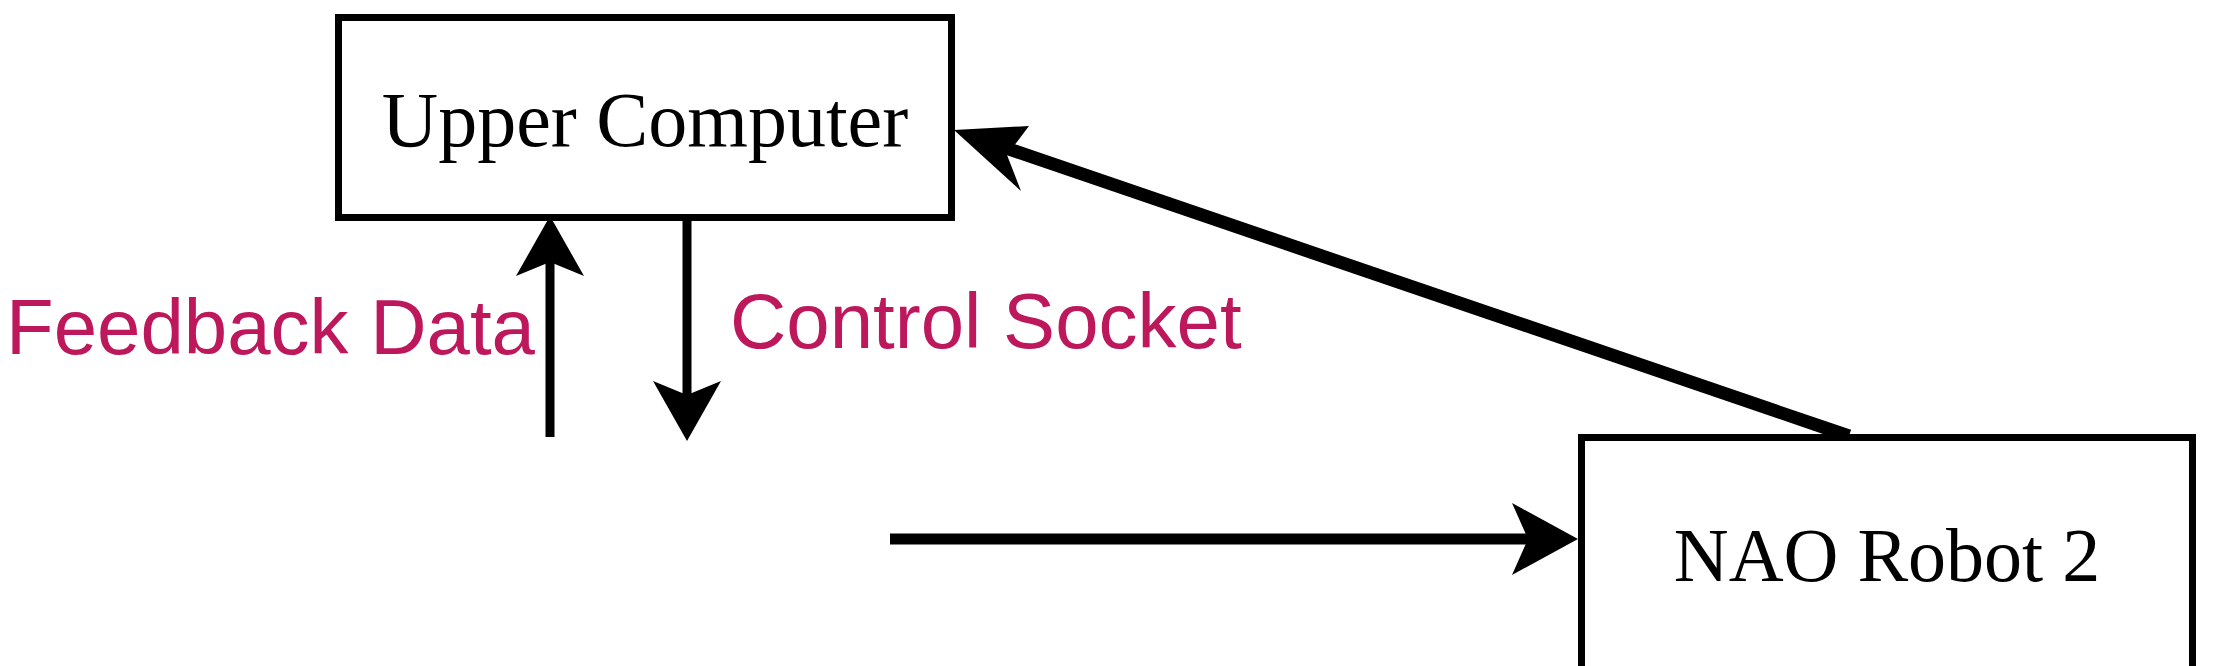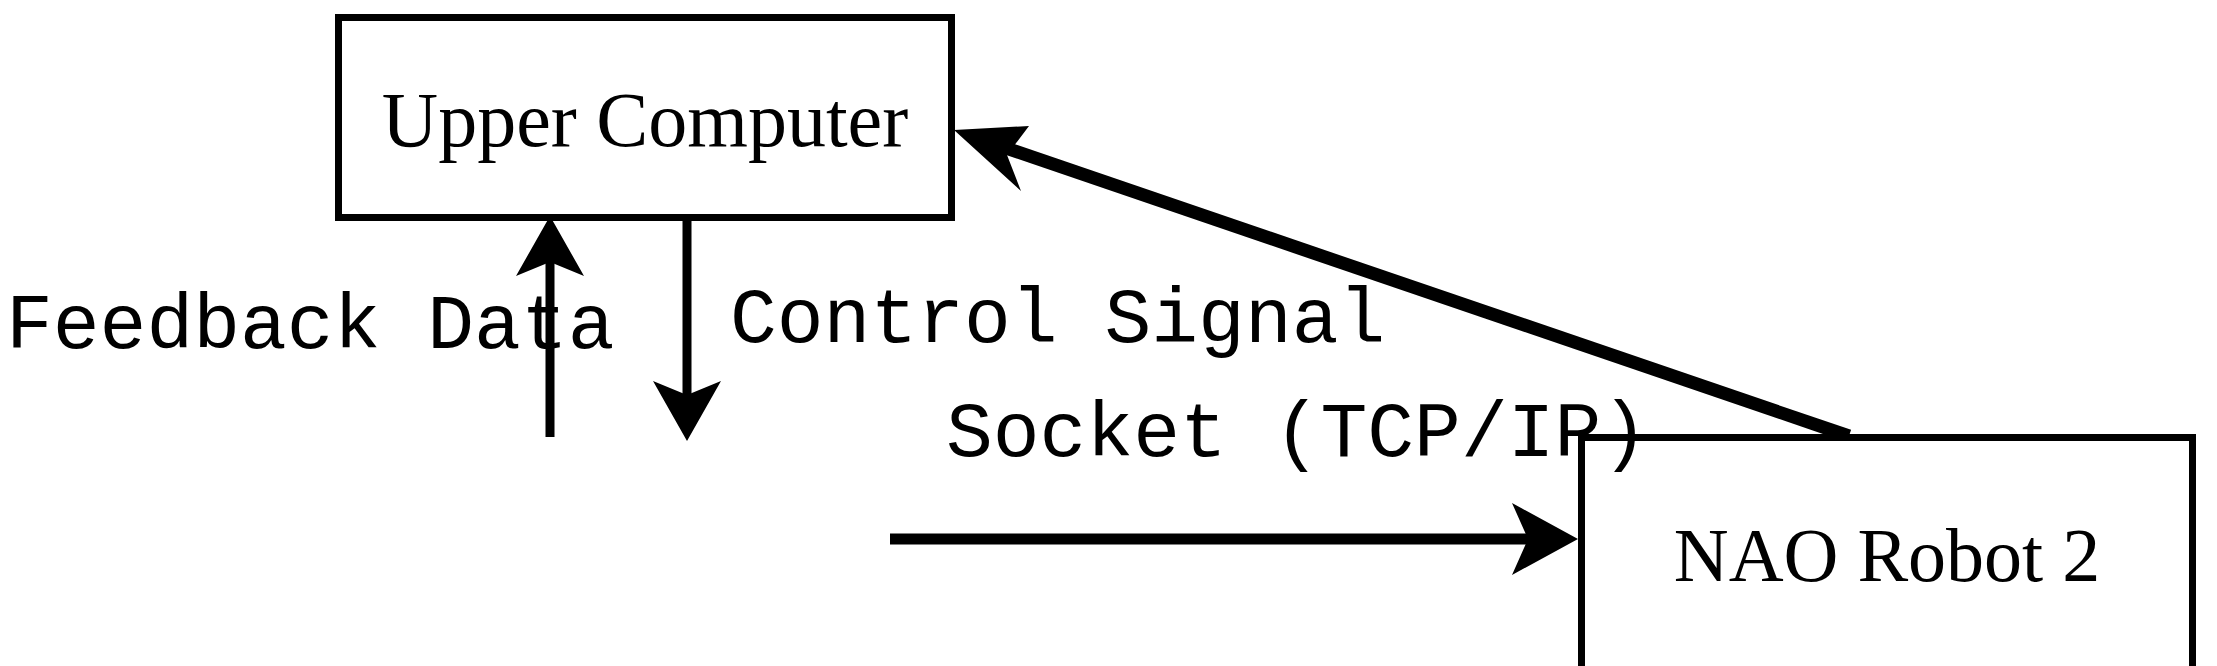--- a/index.html
+++ b/index.html
@@ -55,24 +55,24 @@
     font-size: 76px;
     position: relative;
     top: -4px;
   }
   #box-upper-computer .node-label {
     position: relative;
     top: 2px;
   }
   .edge-label {
     position: absolute;
-    font-family: Liberation Mono, monospace;
+    font-family: Liberation Sans, sans-serif;
     font-size: 78px;
     line-height: 1;
-    color: #000000;
+    color: #be185d;
     white-space: nowrap;
   }
   #label-feedback-data {
     left: 6px;
     top: 288px;
   }
   #label-control-signal {
     left: 730px;
     top: 282px;
   }
@@ -121,17 +121,16 @@
     <span class="node-label">Upper Computer</span>
   </div>
 
 
   <div class="node-box" id="box-nao-2">
     <span class="node-label">NAO Robot 2</span>
   </div>
 
   <div class="edge-label" id="label-feedback-data">Feedback Data</div>
 
-  <div class="edge-label" id="label-control-signal">Control Signal</div>
+  <div class="edge-label" id="label-control-signal">Control Socket</div>
 
-  <div class="edge-label" id="label-socket">Socket (TCP/IP)</div>
 
 </div>
 
 </body></html>

